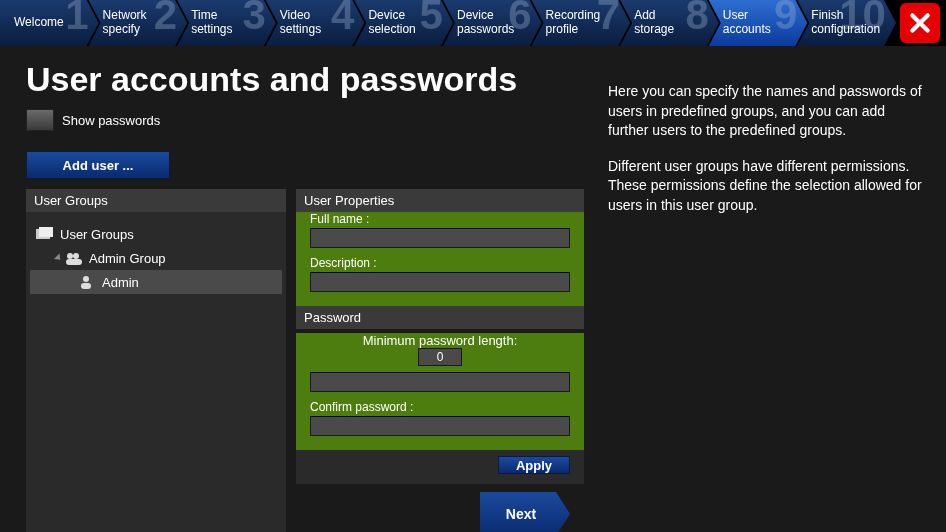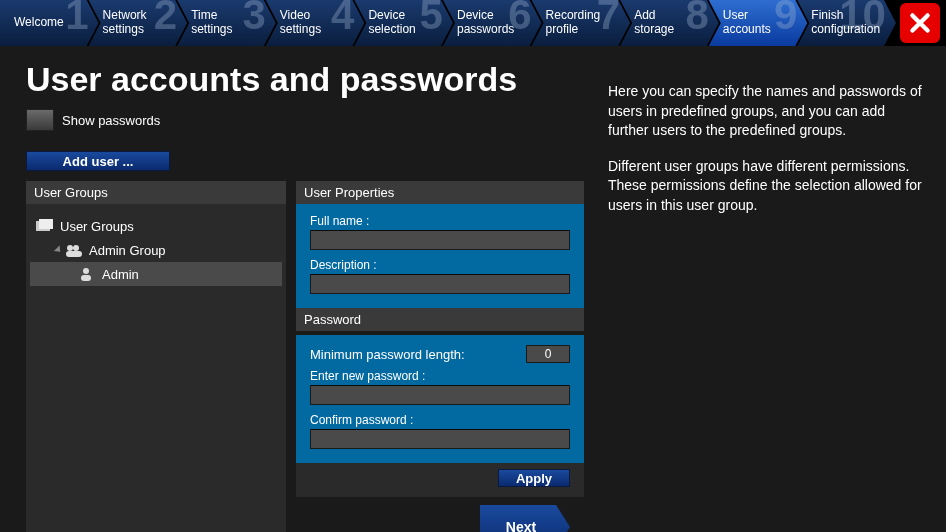--- a/index.html
+++ b/index.html
@@ -12,36 +12,36 @@
 .step-num { position: absolute; right: 10px; top: -6px; font-size: 42px; font-weight: bold; color: rgba(160,180,210,0.35); line-height: 1; z-index: 0; }
 .step-label { font-size: 12px; color: #fff; line-height: 1.15; z-index: 1; white-space: pre-line; }
 .close-btn { width: 40px; height: 40px; margin: 3px 6px 3px 4px; background: #e60000; border-radius: 6px; display: flex; align-items: center; justify-content: center; cursor: pointer; flex-shrink: 0; }
 .close-btn svg { width: 26px; height: 26px; }
 .body { flex: 1; display: flex; }
 .left { flex: 1; padding: 14px 16px 10px 26px; display: flex; flex-direction: column; }
 .right { width: 346px; padding: 36px 24px 10px 8px; }
 h1 { font-size: 34px; font-weight: bold; margin-bottom: 10px; }
 .showpw { display: flex; align-items: center; margin-bottom: 20px; }
 .cb { width: 28px; height: 22px; background: linear-gradient(to bottom,#6a6a6a,#3a3a3a); border: 1px solid #222; margin-right: 8px; cursor: pointer; }
-.adduser { width: 144px; height: 20px; background: linear-gradient(to bottom,#1a4a9e,#0a2a6e); border: 1px solid #0a1a3e; color: #fff; font-size: 13px; font-weight: bold; cursor: pointer; text-align: center; }
+.adduser { width: 144px; height: 28px; background: linear-gradient(to bottom,#1a4a9e,#0a2a6e); border: 1px solid #0a1a3e; color: #fff; font-size: 13px; font-weight: bold; cursor: pointer; text-align: center; }
 .panels { display: flex; gap: 10px; margin-top: 10px; flex: 1; }
 .panel-left { width: 260px; display: flex; flex-direction: column; }
 .panel-right { flex: 1; display: flex; flex-direction: column; border-radius: 14px; }
 .panel-hdr { background: #3a3a3a; padding: 4px 8px; font-size: 13px; }
 .tree { background: #2a2a2a; flex: 1; padding: 10px 4px; font-size: 13px; }
 .tree-row { display: flex; align-items: center; padding: 4px 6px; cursor: pointer; }
 .tree-row.sel { background: #4a4a4a; }
 .tree-indent1 { padding-left: 26px; }
 .tree-indent2 { padding-left: 48px; }
 .tree-icon { width: 20px; height: 16px; margin-right: 4px; display: inline-flex; align-items: center; }
-.props { background: #0369a1; padding: 10px 14px 6px; }
+.props { background: #4d7c0f; padding: 0 14px 6px; }
 .props label { font-size: 12px; display: block; margin-bottom: 2px; }
 .txt { width: 100%; height: 20px; background: #4a4a4a; border: 1px solid #1a1a1a; border-top-color: #0a0a0a; color: #fff; padding: 0 4px; font-size: 12px; margin-bottom: 8px; }
 .pw-section { margin-top: 4px; }
-.minrow { display: flex; justify-content: space-between; align-items: center; margin-bottom: 6px; }
+.minrow { display: flex; justify-content: space-between; align-items: center; margin-bottom: 6px; flex-direction: column; }
 .minbox { width: 44px; height: 18px; background: #4a4a4a; border: 1px solid #1a1a1a; text-align: center; font-size: 12px; line-height: 16px; }
 .apply-row { display: flex; justify-content: flex-end; padding: 6px 14px 10px; background: #2a2a2a; }
 .btn { min-width: 72px; height: 18px; background: linear-gradient(to bottom,#1a4a9e,#0a2a6e); border: 1px solid #0a1a3e; color: #fff; font-weight: bold; font-size: 13px; cursor: pointer; }
 .next-row { display: flex; justify-content: flex-end; padding: 8px 14px 0 0; }
 .next-btn { width: 90px; height: 44px; background: linear-gradient(to bottom,#1a4a9e,#0a2a6e); color: #fff; font-weight: bold; font-size: 14px; display: flex; align-items: center; justify-content: center; cursor: pointer; clip-path: polygon(0 0, calc(100% - 14px) 0, 100% 50%, calc(100% - 14px) 100%, 0 100%); padding-right: 8px; }
 .help { font-size: 14px; line-height: 1.4; }
 .help p { margin-bottom: 16px; }
 .caret { display:inline-block; width:0; height:0; border-top:4px solid transparent; border-bottom:4px solid transparent; border-left:5px solid #888; margin-right:4px; transform: rotate(45deg); }
 </style>
 </head>
@@ -49,21 +49,21 @@
 
 <div class="container">
   <div class="stepper">
     <div class="step">
         <span class="step-num">1</span>
         <span class="step-label">Welcome</span>
       </div>
     <div class="step">
         <span class="step-num">2</span>
         <span class="step-label">Network
-settings</span>
+specify</span>
       </div>
     <div class="step">
         <span class="step-num">3</span>
         <span class="step-label">Time
 settings</span>
       </div>
     <div class="step">
         <span class="step-num">4</span>
         <span class="step-label">Video
 settings</span>
@@ -157,21 +157,20 @@
             <input class="txt" value="" style="">
             <label>Description :</label>
             <input class="txt" value="" style="">
           </div>
           <div class="panel-hdr">Password</div>
           <div class="props pw-section">
             <div class="minrow">
               <span>Minimum password length:</span>
               <div class="minbox">0</div>
             </div>
-            <label>Enter new password :</label>
             <input type="password" class="txt" value="" style="">
             <label>Confirm password :</label>
             <input type="password" class="txt" value="" style="">
           </div>
           <div class="apply-row">
             <button class="btn">Apply</button>
           </div>
           <div class="next-row">
             <div class="next-btn">
                 <span>Next</span>

